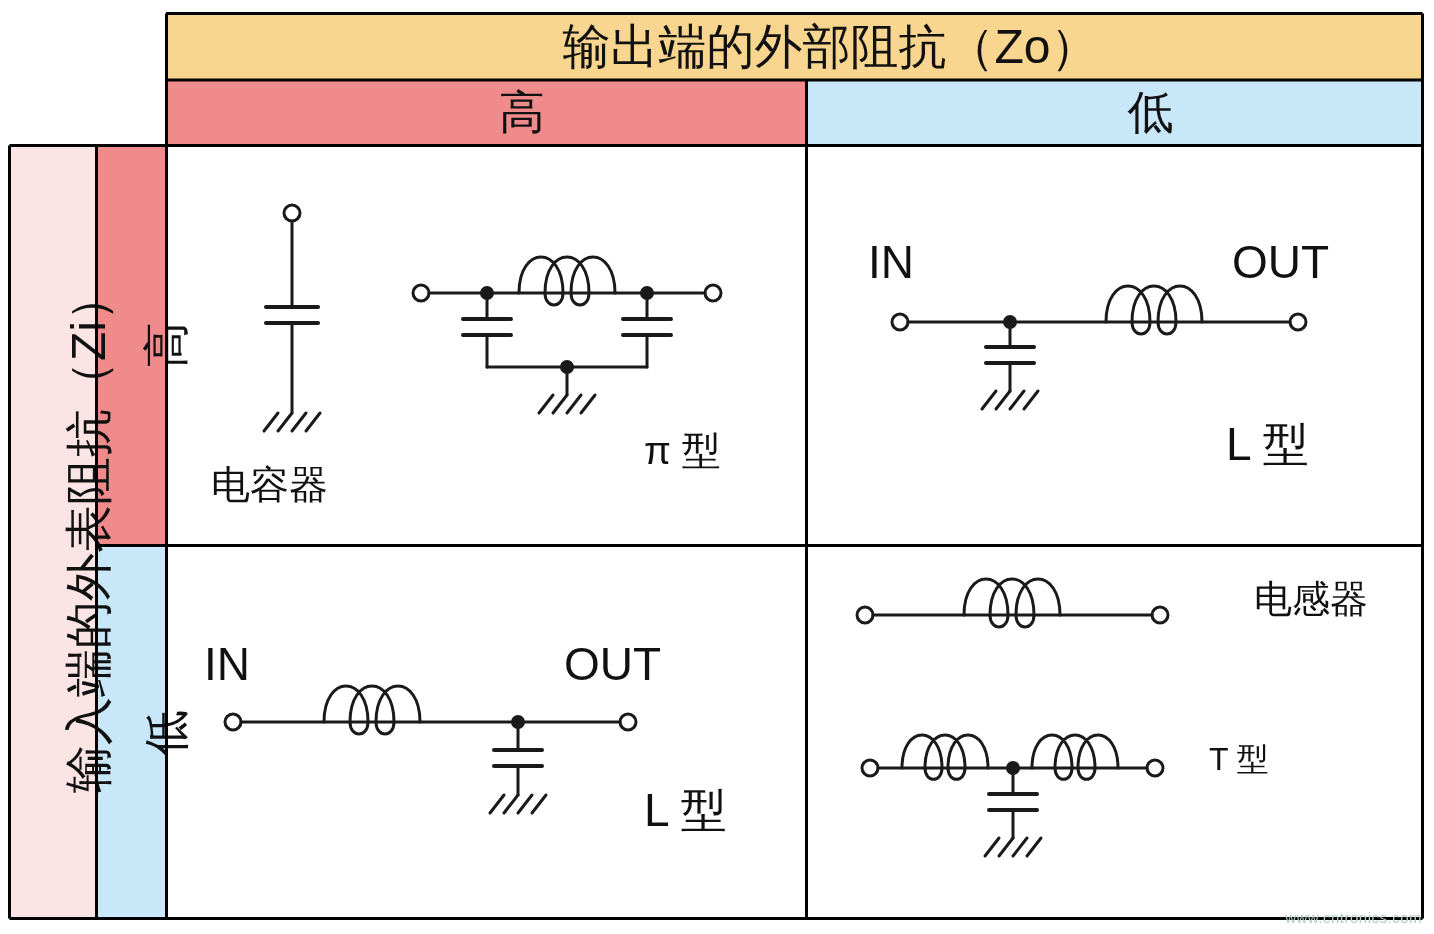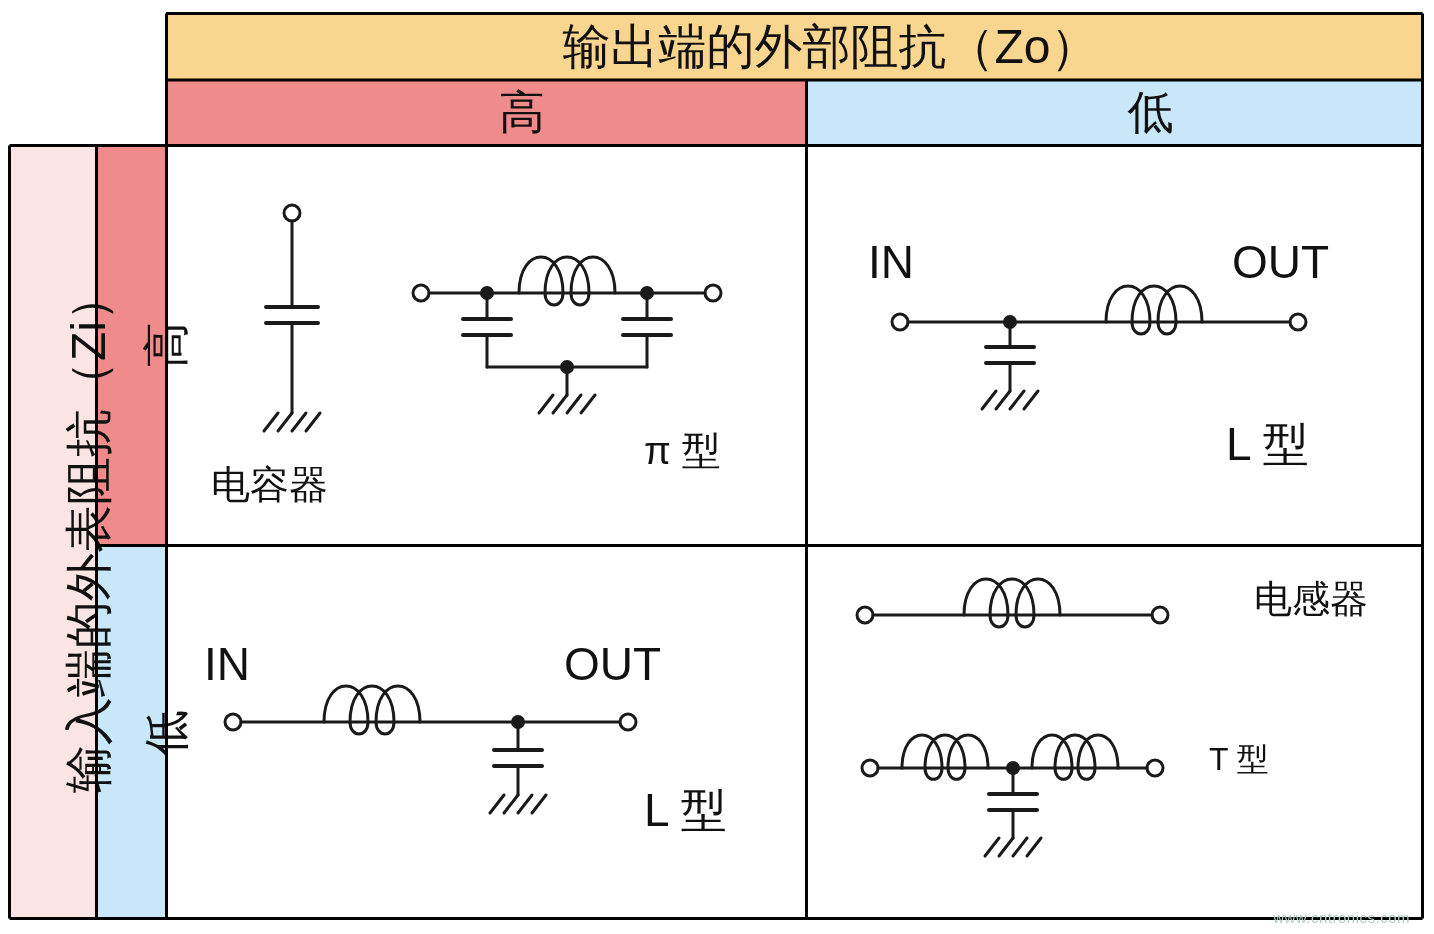--- a/index.html
+++ b/index.html
@@ -18,21 +18,21 @@
     text-align:right;
     padding-left:36px;
   }
   .hdr .t{white-space:nowrap;}
   .vert .t{transform:rotate(-90deg);}
   .cell{position:absolute;}
   .cell svg{position:absolute;left:0;top:0;}
   .lbl{position:absolute;white-space:nowrap;line-height:1;}
   #gridlines{position:absolute;left:0;top:0;pointer-events:none;}
   #watermark{
-    position:absolute;right:24px;bottom:8px;
+    position:absolute;right:12px;bottom:8px;
     font-size:15px;color:#b3cdc1;letter-spacing:.5px;
   }
 </style>
 </head>
 <body>
 
 <div id="stage">
 
   <div class="rect" style="left: 166px; top: 13px; width: 1257px; height: 67px; background-color: rgb(249, 214, 143);"></div>
   <div class="rect" style="left: 166px; top: 80px; width: 640px; height: 65px; background-color: rgb(239, 139, 139);"></div>

